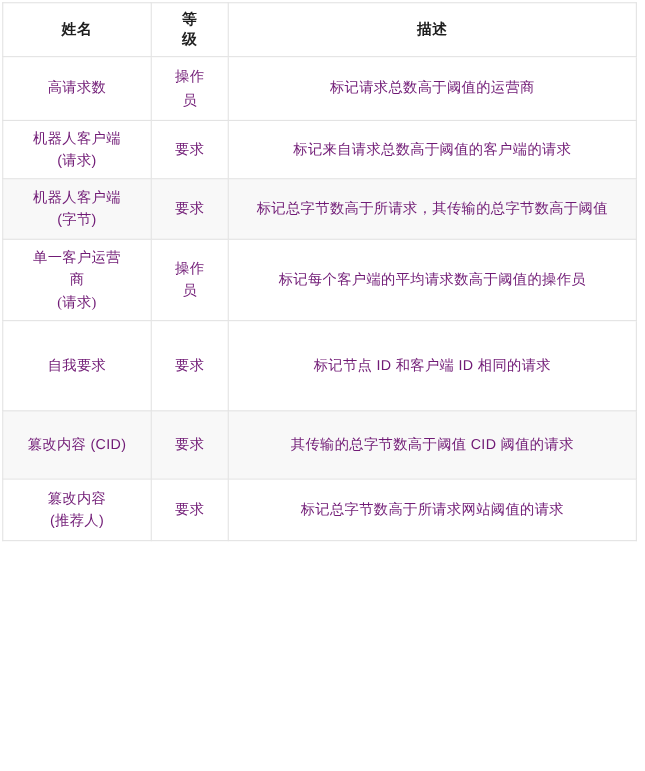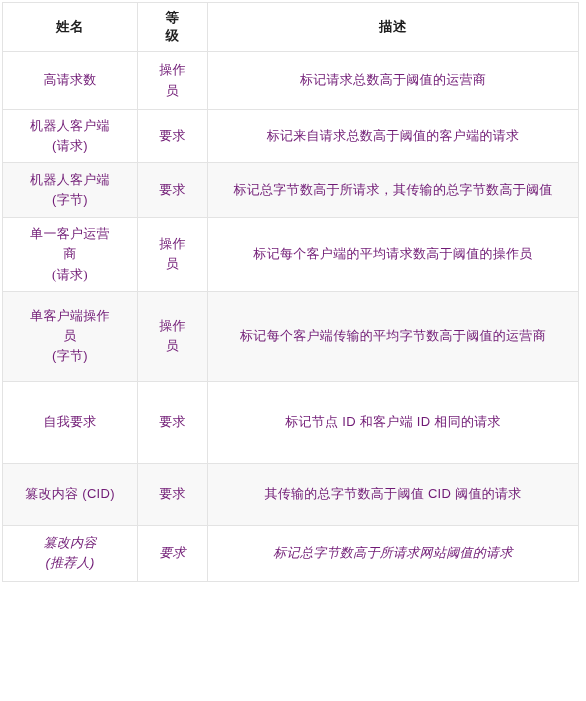--- a/index.html
+++ b/index.html
@@ -92,35 +92,30 @@
         <tr class="alt" style="height: 55px;">
           <td class="cell-name"><span>机器人客户端</span><span class="line2">(字节)</span></td>
           <td class="cell-level">要求</td>
           <td class="cell-desc"><span>标记总字节数高于所请求，其传输的总字节数高于阈值</span></td>
         </tr>
         <tr class="plain" style="height: 70px; font-family: Liberation Serif, serif;">
           <td class="cell-name"><span>单一客户运营商</span><span class="line2">(请求)</span></td>
           <td class="cell-level">操作员</td>
           <td class="cell-desc"><span>标记每个客户端的平均请求数高于阈值的操作员</span></td>
         </tr>
-        <tr class="alt" style="height: 90px;">
-          <td class="cell-name"><span>单客户端操作员</span><span class="line2">(字节)</span></td>
-          <td class="cell-level">操作员</td>
-          <td class="cell-desc"><span>标记每个客户端传输的平均字节数高于阈值的运营商</span></td>
-        </tr>
         <tr class="plain" style="height: 82px;">
           <td class="cell-name"><span>自我要求</span></td>
           <td class="cell-level">要求</td>
           <td class="cell-desc"><span>标记节点 ID 和客户端 ID 相同的请求</span></td>
         </tr>
         <tr class="alt" style="height: 62px;">
           <td class="cell-name"><span>篡改内容 (CID)</span></td>
           <td class="cell-level">要求</td>
           <td class="cell-desc"><span>其传输的总字节数高于阈值 CID 阈值的请求</span></td>
         </tr>
-        <tr class="plain" style="height: 56px; font-style: italic;">
+        <tr class="plain" style="height: 56px;">
           <td class="cell-name"><span>篡改内容</span><span class="line2">(推荐人)</span></td>
           <td class="cell-level">要求</td>
           <td class="cell-desc"><span>标记总字节数高于所请求网站阈值的请求</span></td>
         </tr>
       </tbody>
   </table>
 </div>
 
 </body></html>

